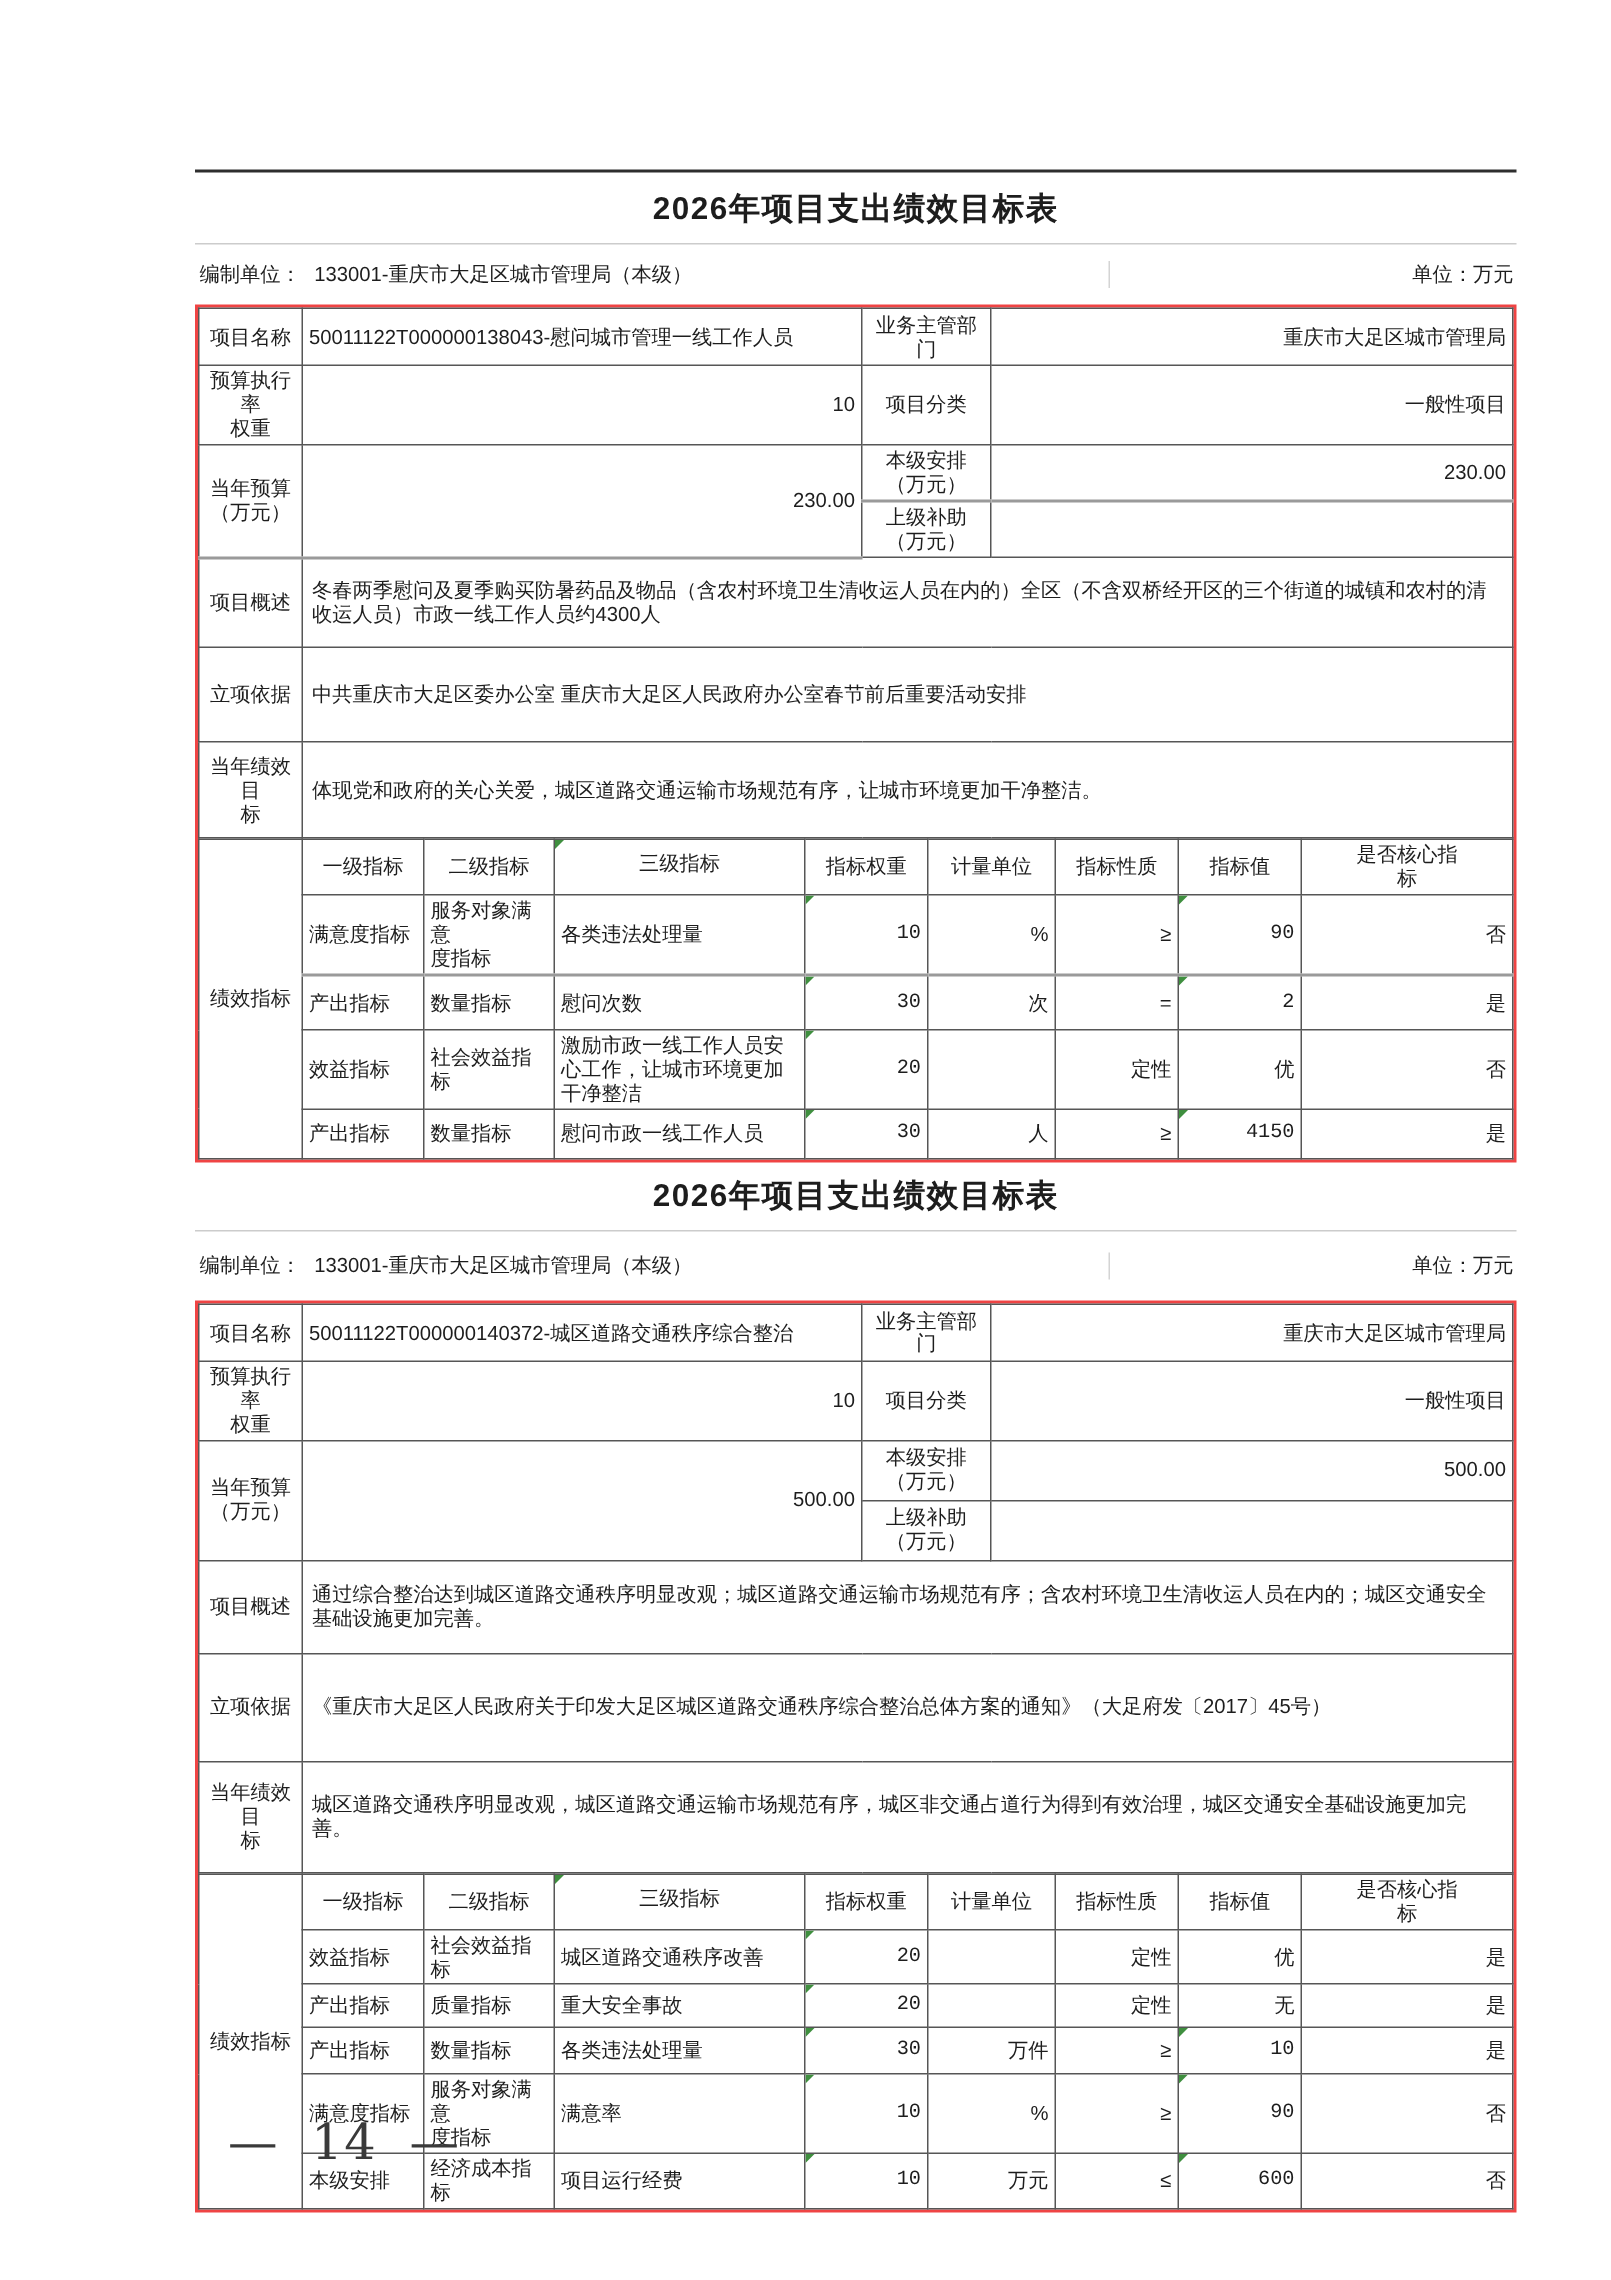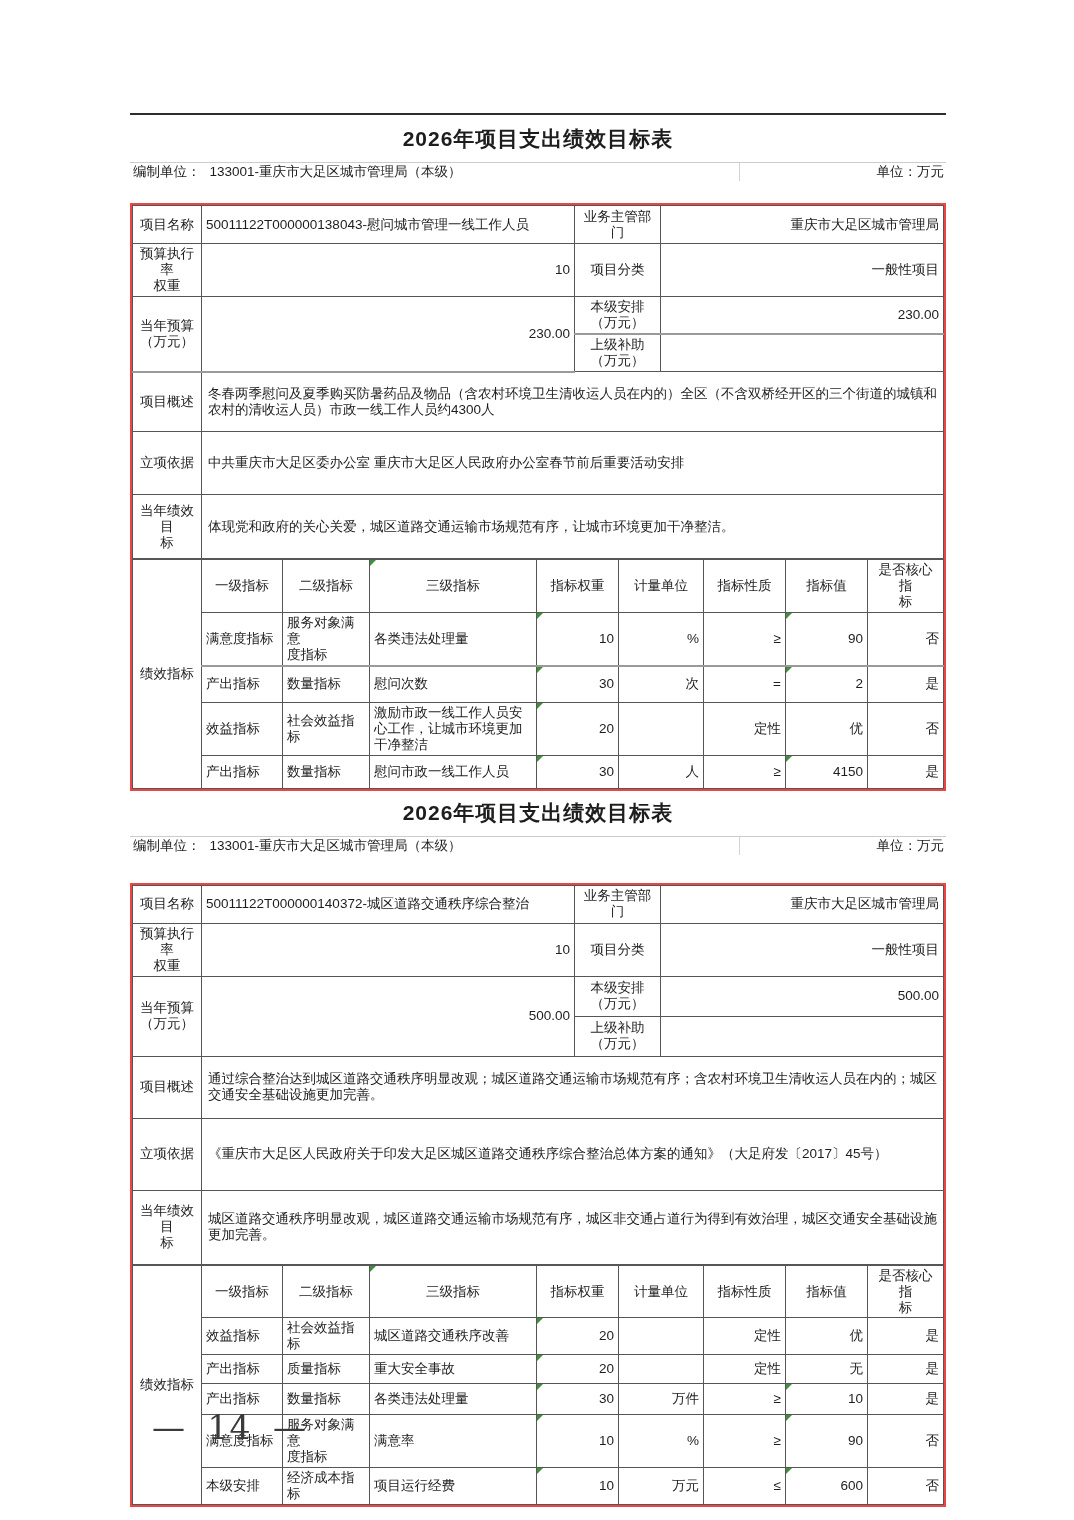--- a/index.html
+++ b/index.html
@@ -1,47 +1,47 @@
 <!DOCTYPE html>
 <html><head>
 <meta charset="utf-8">
 <style>
   * { margin:0; padding:0; box-sizing:border-box; }
   body { background:#ffffff; font-family:"Liberation Sans", sans-serif; color:#1d1d1d; }
   .page { position:relative; width:1074px; height:1520px; background:#ffffff; overflow:hidden; }
-  .content { position:absolute; left:130px; top:113px; width:816px; }
+  .content { position:absolute; left:130px; top:113px; width:881px; }
 
   .sec-title {
     height:50px; display:flex; align-items:center; justify-content:center;
     font-size:21px; font-weight:bold; letter-spacing:1px;
     border-top:2px solid #2e2e2e; border-bottom:1px solid #cccccc;
   }
   .sec2 .sec-title { border-top:none; height:46px; }
 
-  .prep-row { height:40px; display:flex; align-items:flex-start; font-size:13.5px; }
+  .prep-row { height:40px; display:flex; align-items:center; font-size:13.5px; }
   .sec2 .prep-row { height:46px; }
   .prep-left { flex:0 0 610px; display:flex; align-items:center; border-right:1px solid #d4d4d4; padding-left:3px; }
   .prep-left .val { margin-left:9px; }
   .prep-right { flex:1; display:flex; align-items:center; justify-content:flex-end; padding-right:2px; }
 
   .tbl-wrap { border:2px solid #ef4444; }
   table { width:100%; border-collapse:collapse; table-layout:fixed; }
   td {
     border:1px solid #565656; font-size:13.5px; line-height:1.18;
     padding:2px 4px; vertical-align:middle; word-break:break-all; overflow:hidden;
   }
   .lbl { text-align:center; }
   .ctr { text-align:right; }
   .lft { text-align:left; }
   .pre { white-space:pre-line; }
   .txt { padding:3px 6px; }
 
   tr.gray-bottom td { border-bottom:2px solid #9a9a9a; }
 
-  td.gt { position:relative; }
+  td.gt { position:relative;font-family:Liberation Mono, monospace; }
   td.gt::before {
     content:""; position:absolute; top:0; left:0; width:0; height:0;
     border-top:6px solid #3f8f3f; border-right:6px solid transparent;
   }
 
   .footer-num {
     position:absolute; left:152px; top:1408px;
     font-family:"DejaVu Serif", serif; font-size:33px; color:#3a3a3a;
     word-spacing:10px; letter-spacing:1px;
   }

